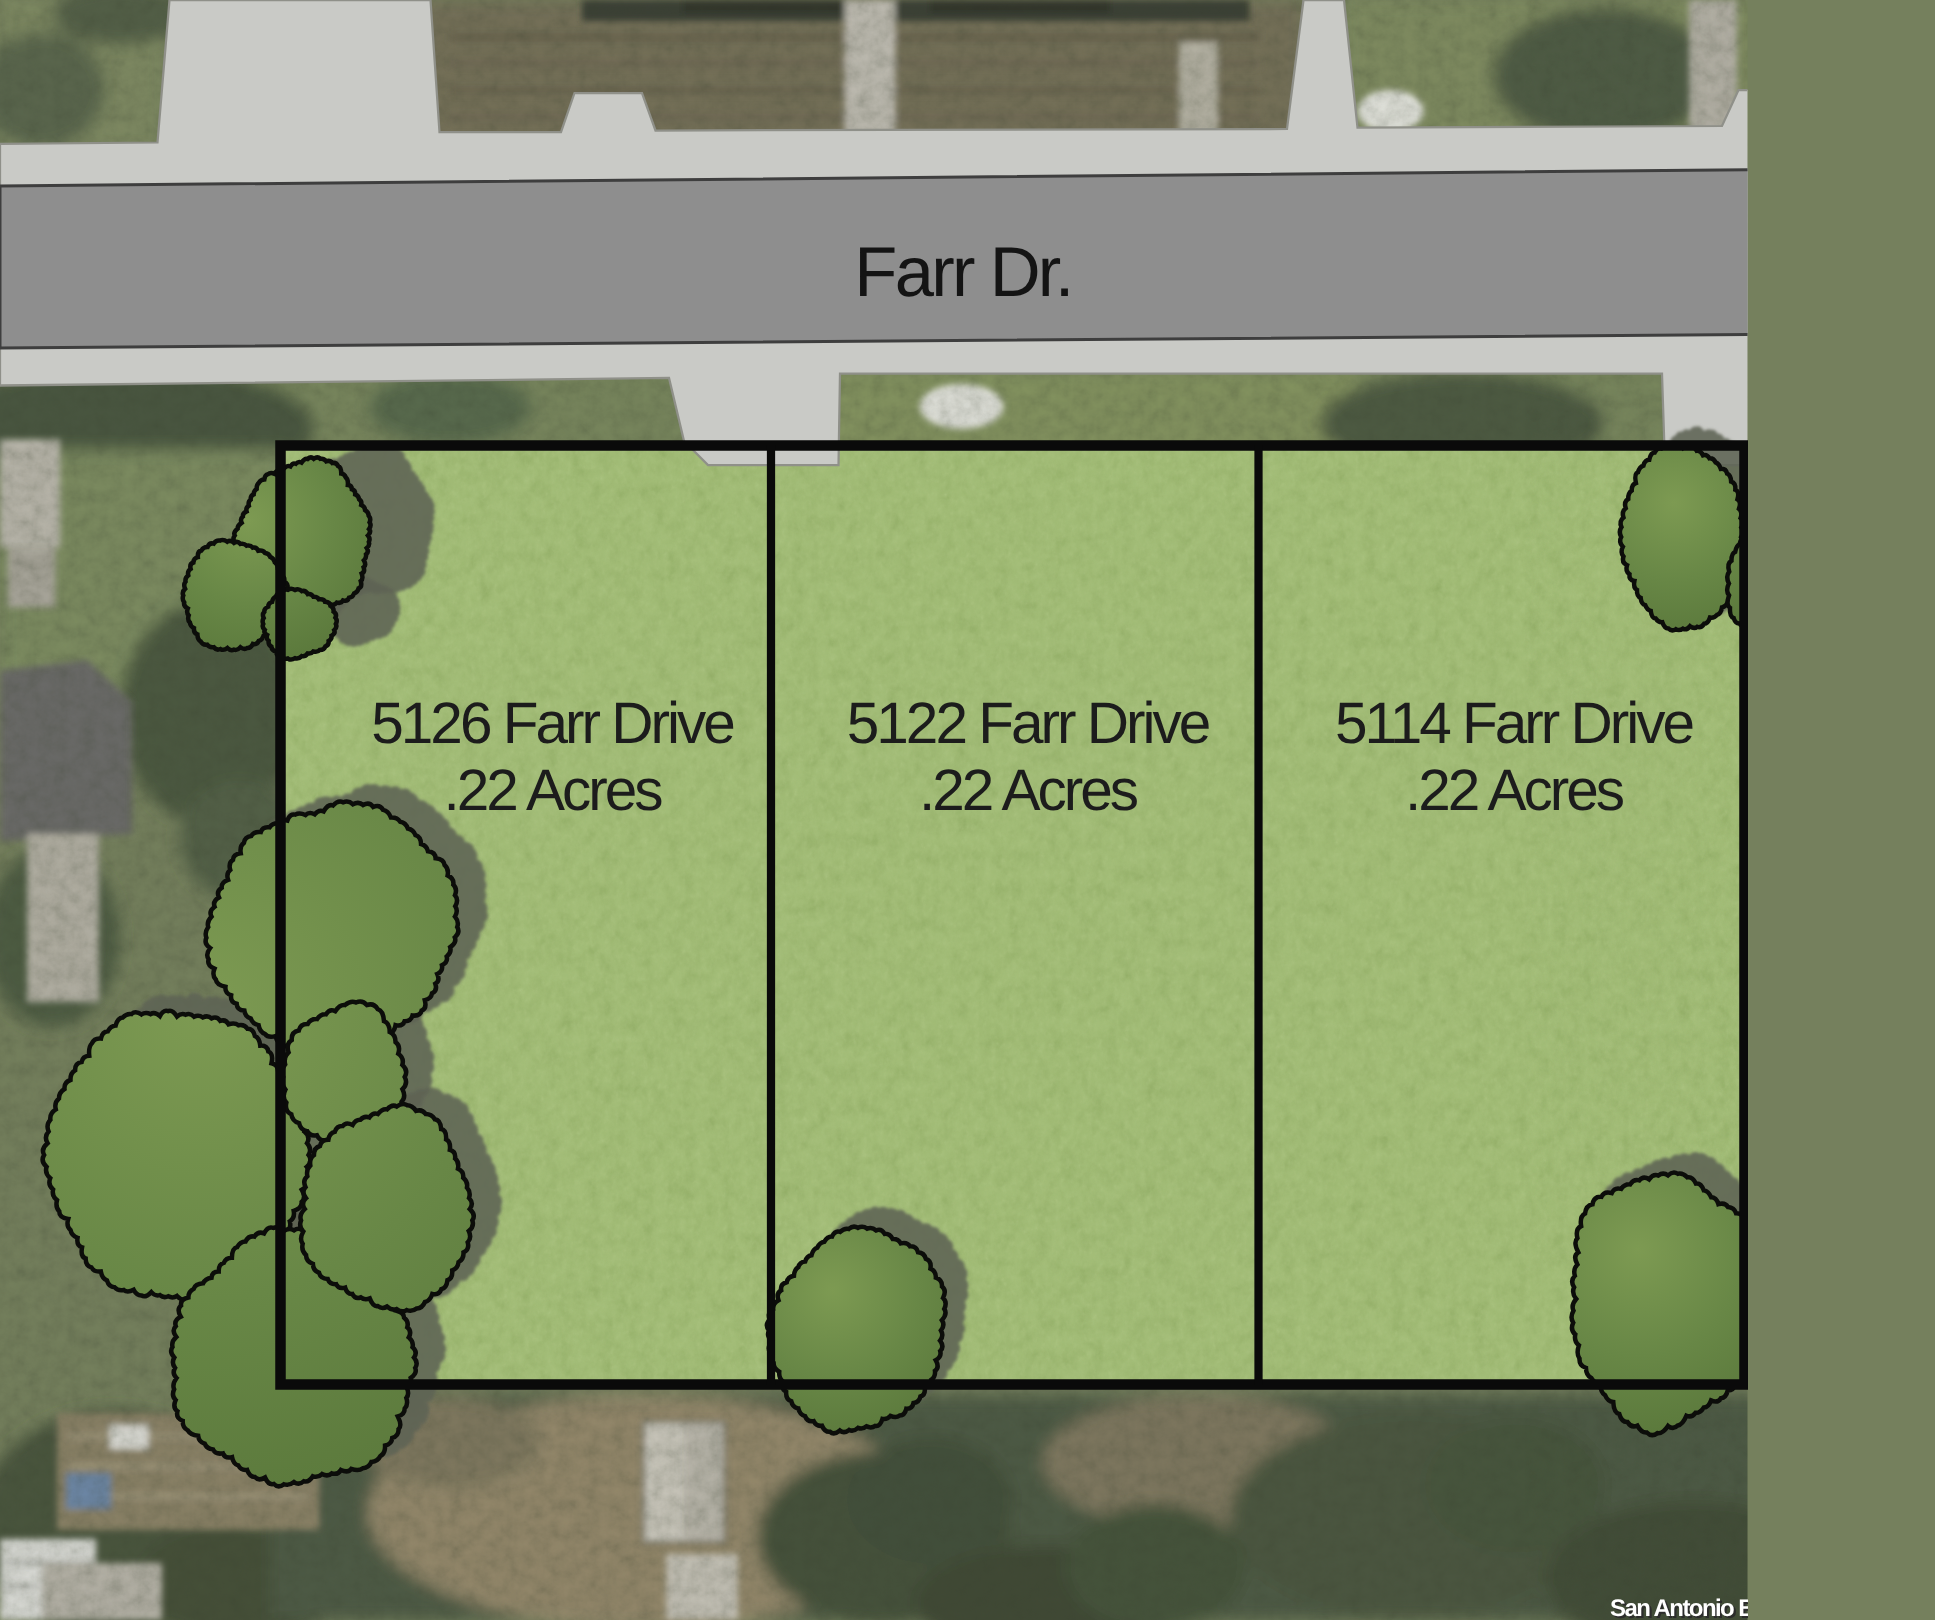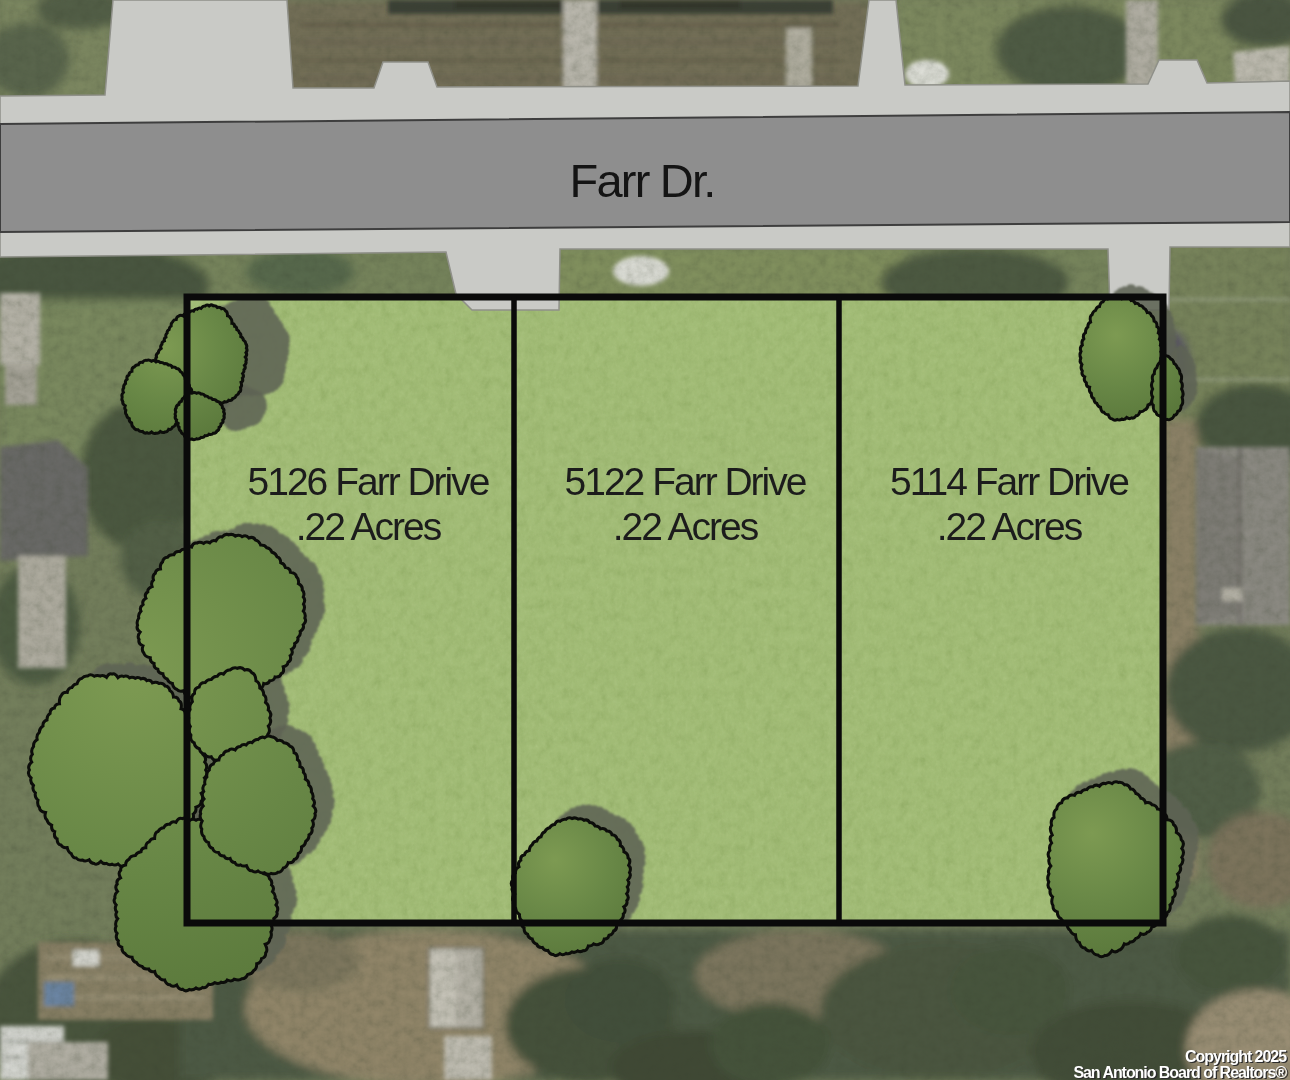--- a/index.html
+++ b/index.html
@@ -1,15 +1,15 @@
 <!DOCTYPE html>
 <html><head><meta charset="utf-8">
 <style>
 html,body{margin:0;padding:0;background:#75805d;}
-#wrap{position:relative;width:1290px;height:1080px;overflow:hidden;font-family:"Liberation Sans",sans-serif;}
+#wrap{position:relative;width:1165px;height:1080px;overflow:hidden;font-family:"Liberation Sans",sans-serif;}
 </style></head>
 <body>
 <div id="wrap">
 <svg width="1290" height="1080" viewBox="0 0 1290 1080">
 <defs>
 <radialGradient id="treeg" cx="0.34" cy="0.3" r="1">
   <stop offset="0" stop-color="#7d9a52"></stop>
   <stop offset="0.55" stop-color="#688746"></stop>
   <stop offset="1" stop-color="#5a783b"></stop>
 </radialGradient>

